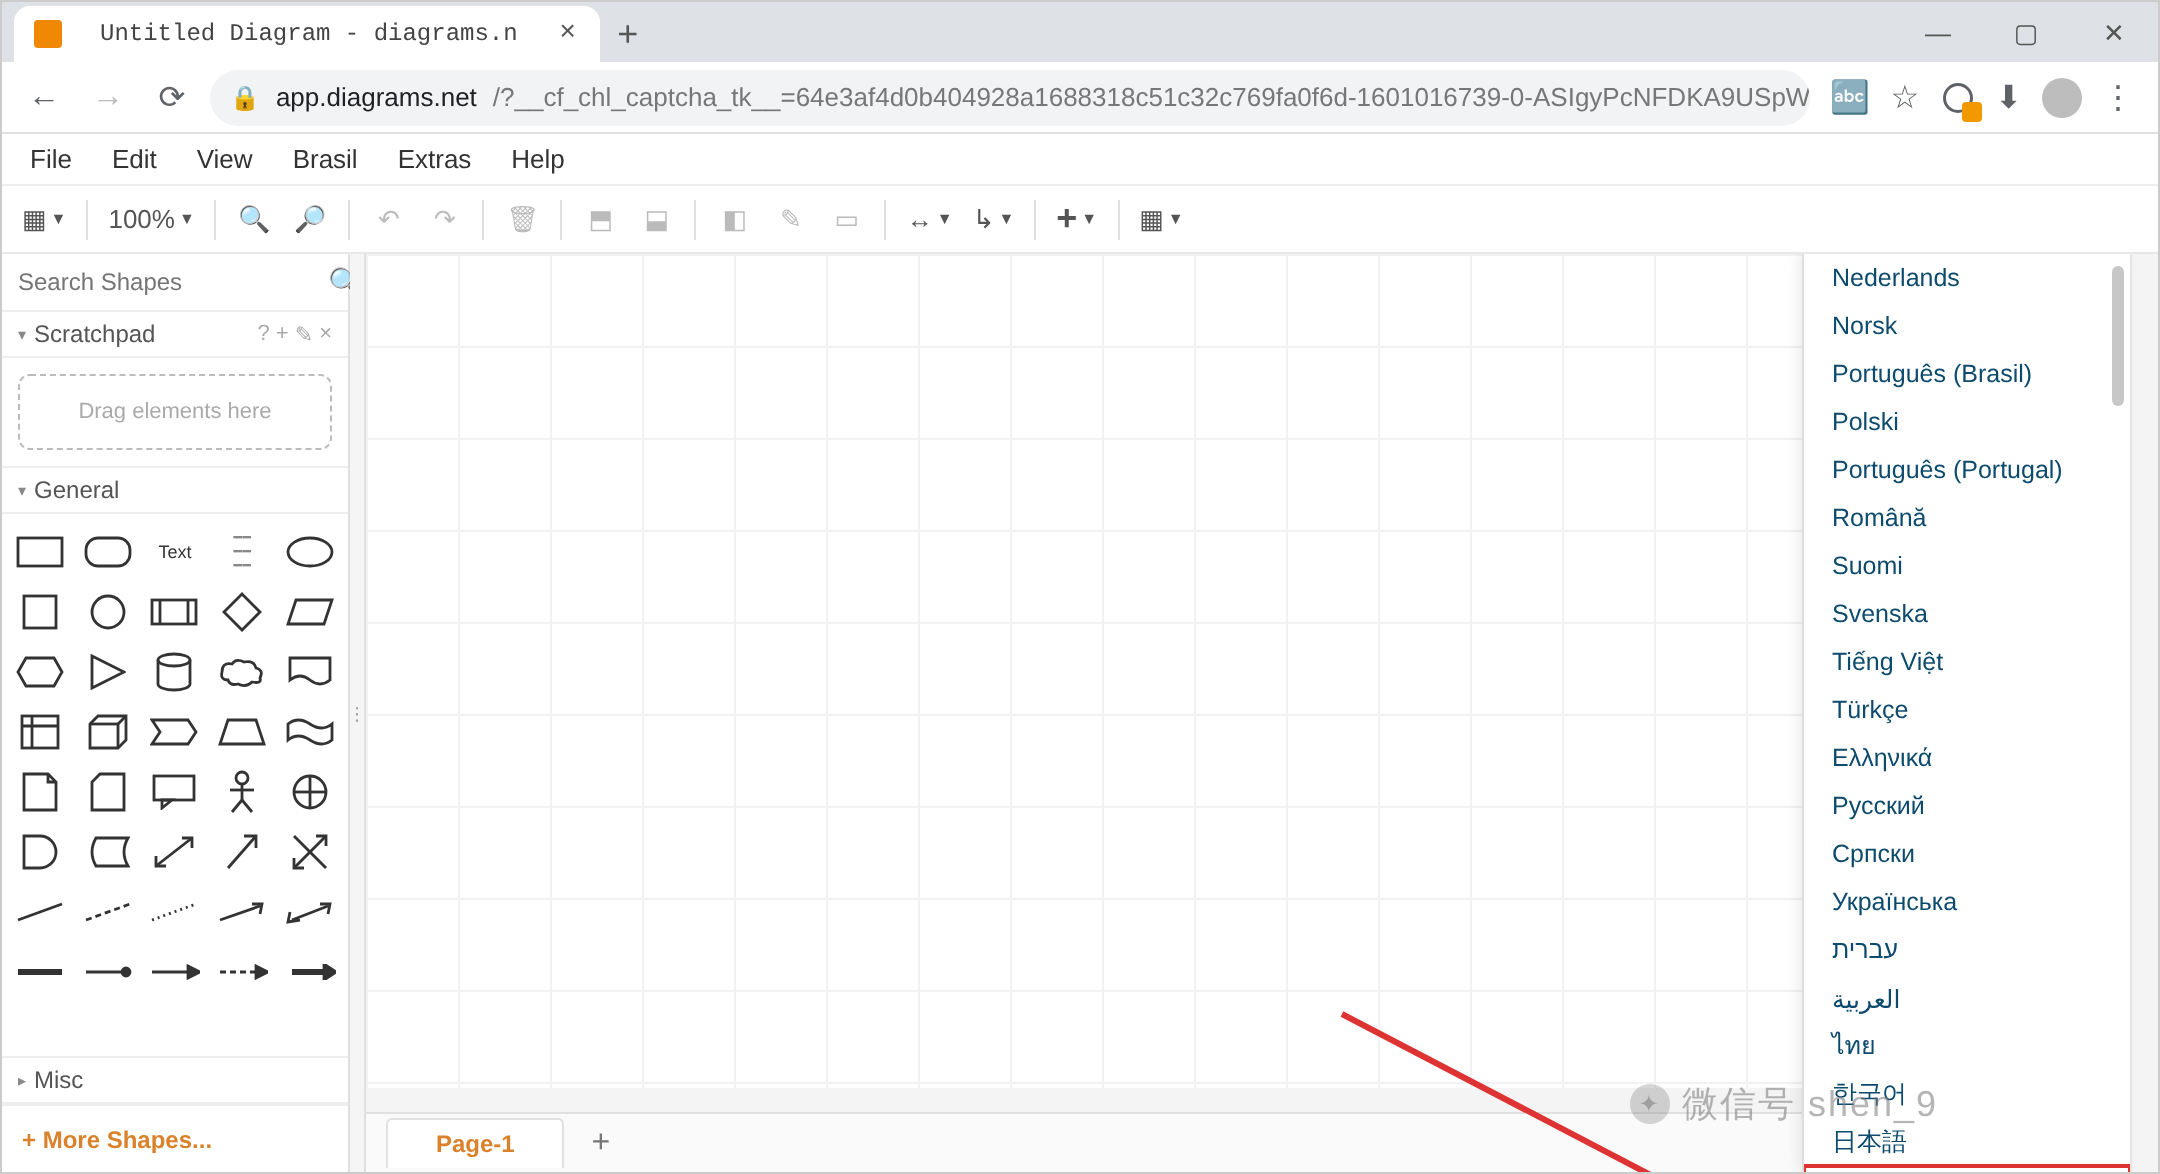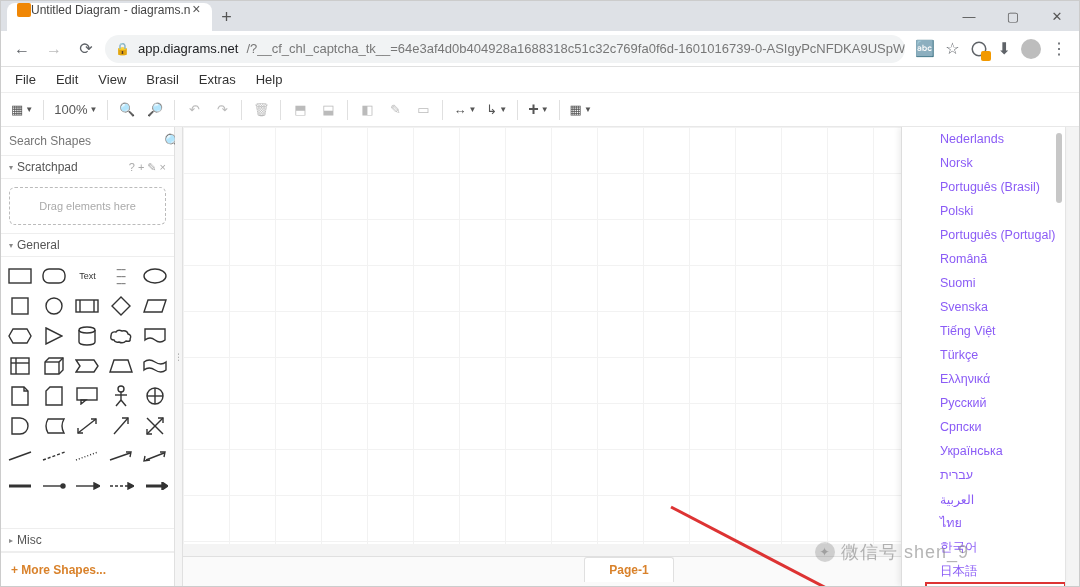--- a/index.html
+++ b/index.html
@@ -1,21 +1,21 @@
 <!DOCTYPE html>
 <html><head>
 <meta charset="utf-8">
 <style>
 * { box-sizing: border-box; margin: 0; padding: 0; }
 html, body { width: 1080px; height: 587px; font-family: -apple-system, BlinkMacSystemFont, "Segoe UI", Arial, sans-serif; overflow: hidden; background: #fff; }
 .browser-frame { width: 1080px; height: 587px; display: flex; flex-direction: column; border: 1px solid #ccc; background: #fff; }
 
 
 .tab-strip { height: 30px; background: #dee1e6; display: flex; align-items: flex-end; padding-left: 6px; position: relative; }
-.tab { height: 28px; background: #fff; border-radius: 8px 8px 0 0; display: flex; align-items: flex-start; padding: 0 10px; font-size: 12px; color: #444; min-width: 200px; gap: 0; }
+.tab { height: 28px; background: #fff; border-radius: 8px 8px 0 0; display: flex; align-items: center; padding: 0 10px; font-size: 12px; color: #444; min-width: 200px; gap: 19px; font-family: Liberation Mono, monospace; }
 .favicon { width: 14px; height: 14px; background: #f08705; border-radius: 2px; display: inline-block; }
 .tab-close { width: 12px; height: 12px; display: inline-flex; align-items: center; justify-content: center; font-size: 14px; color: #555; }
 .new-tab { width: 28px; height: 28px; display: flex; align-items: center; justify-content: center; font-size: 18px; color: #555; }
 .win-controls { position: absolute; right: 0; top: 0; height: 30px; display: flex; }
 .win-btn { width: 44px; display: flex; align-items: center; justify-content: center; font-size: 13px; color: #555; }
 
 
 .addr-row { height: 36px; display: flex; align-items: center; padding: 0 8px; gap: 6px; border-bottom: 1px solid #e0e0e0; background: #fff; }
 .nav-btn { width: 26px; height: 26px; display: flex; align-items: center; justify-content: center; color: #5f6368; border-radius: 50%; }
 .nav-btn.disabled { color: #bbb; }
@@ -57,27 +57,27 @@
 .shape svg { stroke:#333; fill:none; stroke-width:1.4; }
 .shape.text { font-size:9px; color:#333;}
 .shape.lines { font-size:7px; color:#888; line-height:1; text-align:left; letter-spacing:0.3px;}
 .more-shapes { height: 34px; border-top: 1px solid #eee; display:flex; align-items:center; padding:0 10px; font-size:12px; color:#d9822b; font-weight:600;}
 .collapse-handle { width:8px; background:#f5f5f5; border-right:1px solid #e0e0e0; display:flex; align-items:center; justify-content:center; color:#999; font-size:9px;}
 .canvas-wrap { flex:1; position:relative; display:flex; flex-direction:column; }
 .canvas { flex:1; background-color:#fff; background-image: linear-gradient(#f2f2f2 1px, transparent 1px), linear-gradient(90deg, #f2f2f2 1px, transparent 1px); background-size: 46px 46px; position:relative;}
 .v-scroll { position:absolute; right:0; top:0; bottom:22px; width:12px; background:#f4f4f4;}
 .v-thumb { position:absolute; left:2px; right:2px; top:4px; height:80px; background:#c7c7c7; border-radius:4px;}
 .h-scroll { height:12px; background:#f4f4f4;}
-.page-tabs { height: 30px; display:flex; align-items:center; border-top:1px solid #e0e0e0; background:#fafafa; padding-left:10px; gap:16px;flex-direction:column;}
+.page-tabs { height: 30px; display:flex; align-items:center; border-top:1px solid #e0e0e0; background:#fafafa; padding-left:10px; gap:4px;}
 .page-tab { padding: 5px 24px; font-size:12px; color:#d9822b; border:1px solid #e0e0e0; border-bottom:none; background:#fff; border-radius:3px 3px 0 0; font-weight:600;}
 .page-add { width:28px; text-align:center; color:#777; font-size:16px;}
 
 
 .right-strip { width:14px; background:#f4f4f4; border-left:1px solid #e8e8e8;}
-.lang-menu { position:absolute; top:0; right:14px; width:164px; bottom:0; background:#fff; border-left:1px solid #ddd; overflow:hidden; font-size:12.5px; color:#8b5cf6; box-shadow:-2px 0 6px rgba(0,0,0,0.08);padding-left:24px;}
+.lang-menu { position:absolute; top:0; right:14px; width:164px; bottom:0; background:#fff; border-left:1px solid #ddd; overflow:hidden; font-size:12.5px; color:#0c4a6e; box-shadow:-2px 0 6px rgba(0,0,0,0.08);}
 .lang-item { height:24px; display:flex; align-items:center; padding:0 14px; white-space:nowrap;}
 .lang-item.boxed { outline:2px solid #d33; outline-offset:-1px; position:relative; z-index:2;}
 .lang-scroll { position:absolute; right:3px; top:6px; width:6px; height:70px; background:#c7c7c7; border-radius:3px;}
 
 
 .annot-arrow { position:absolute; pointer-events:none; z-index:5;}
 
 
 .watermark { position:absolute; right:110px; bottom:22px; color:rgba(120,120,120,0.55); font-size:18px; letter-spacing:1px; z-index:6; display:flex; align-items:center; gap:6px; font-family: "Microsoft YaHei", sans-serif;}
 .wm-ic { width:20px; height:20px; border-radius:50%; background:rgba(120,120,120,0.3); display:inline-flex; align-items:center; justify-content:center; font-size:12px;}

